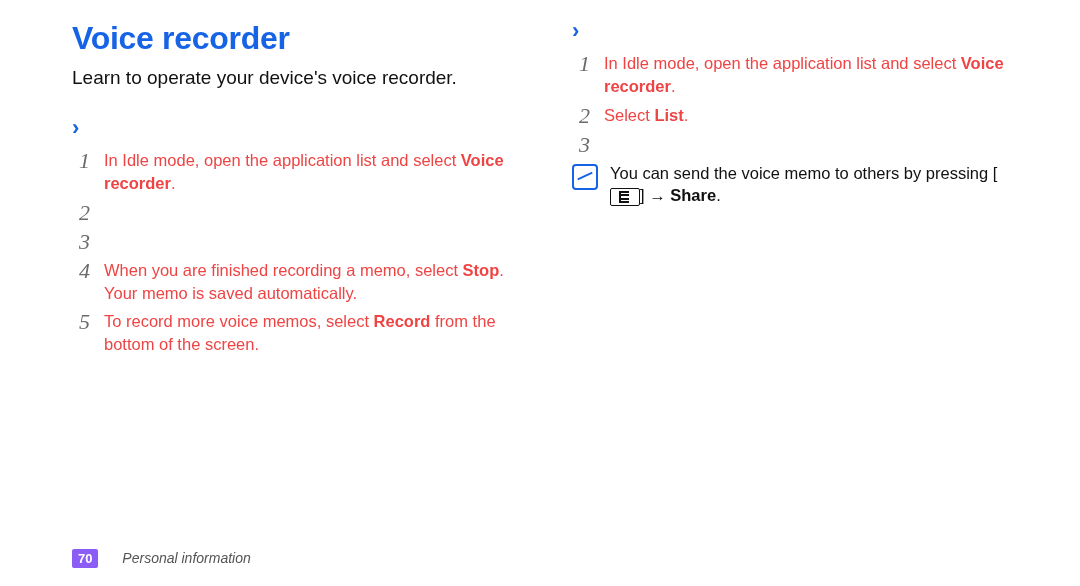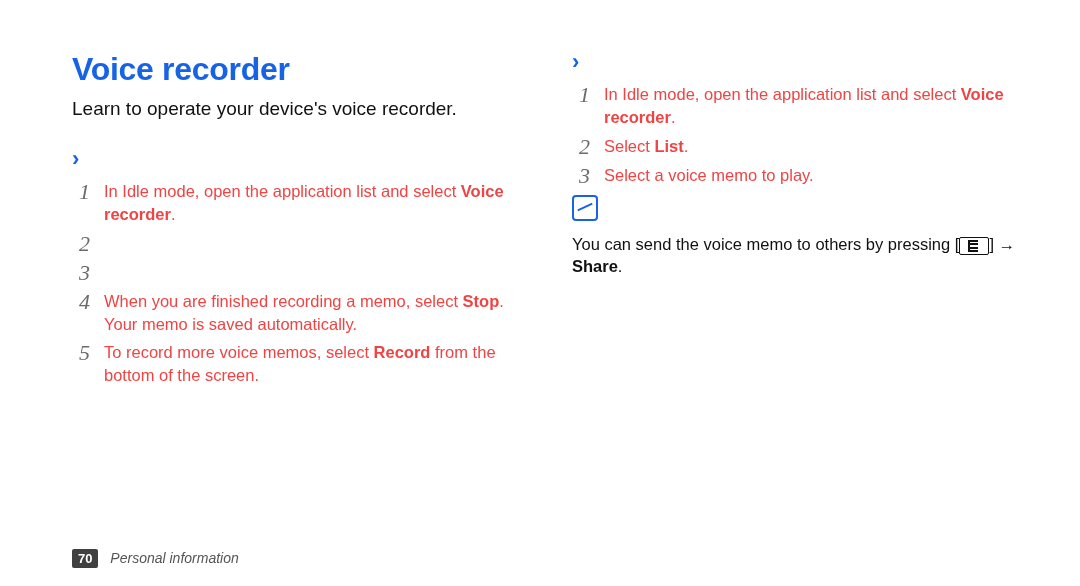--- a/index.html
+++ b/index.html
@@ -9,21 +9,21 @@
     height: 586px;
     background: #fff;
     font-family: "Segoe UI", "Helvetica Neue", Arial, sans-serif;
     color: #111;
     overflow: hidden;
   }
   .page {
     box-sizing: border-box;
     width: 1080px;
     height: 586px;
-    padding: 51px 58px 20px 72px;
+    padding: 20px 58px 20px 72px;
     position: relative;
     display: flex;
     flex-direction: column;
   }
   .cols {
     flex: 1;
     display: flex;
     gap: 50px;
   }
   .col {
@@ -92,21 +92,20 @@
     color: #ef4444;
   }
   .step-body b {
     font-weight: 700;
   }
   .note {
     display: flex;
     align-items: flex-start;
     gap: 12px;
     margin-top: 4px;
-    flex-direction: column;
   }
   .note-icon {
     width: 22px;
     height: 22px;
     flex-shrink: 0;
     border: 2px solid #1663e6;
     border-radius: 4px;
     position: relative;
     background: #fff;
     margin-top: 2px;
@@ -164,27 +163,27 @@
   .footer {
     position: absolute;
     left: 72px;
     bottom: 18px;
     font-size: 14px;
     color: #555;
     font-style: italic;
   }
   .footer .pnum {
     display: inline-block;
-    background: #404040;
+    background: #8b5cf6;
     color: #fff;
     font-style: normal;
     font-weight: 600;
     padding: 2px 6px;
     border-radius: 2px;
-    margin-right: 8px;
+    margin-right: 20px;
     font-size: 13px;
   }
 </style>
 </head>
 <body>
 
 <div class="page">
   <div class="cols">
 
     <div class="col">
@@ -227,21 +226,20 @@
           <li>
             <span class="step-num">1</span>
             <span class="step-body">In Idle mode, open the application list and select <b>Voice recorder</b>.</span>
           </li>
           <li>
             <span class="step-num">2</span>
             <span class="step-body">Select <b>List</b>.</span>
           </li>
           <li>
             <span class="step-num">3</span>
-            <span class="step-body">Select a voice memo to play.</span>
           </li>
         </ol>
         <div class="note">
           <div class="note-icon"></div>
           <div class="note-body">
             <span>You can send the voice memo to others by pressing [</span><span class="menu-key">
                 <span class="bars"></span>
               </span><span>] → </span><b>Share</b><span>.</span>
           </div>
         </div>

